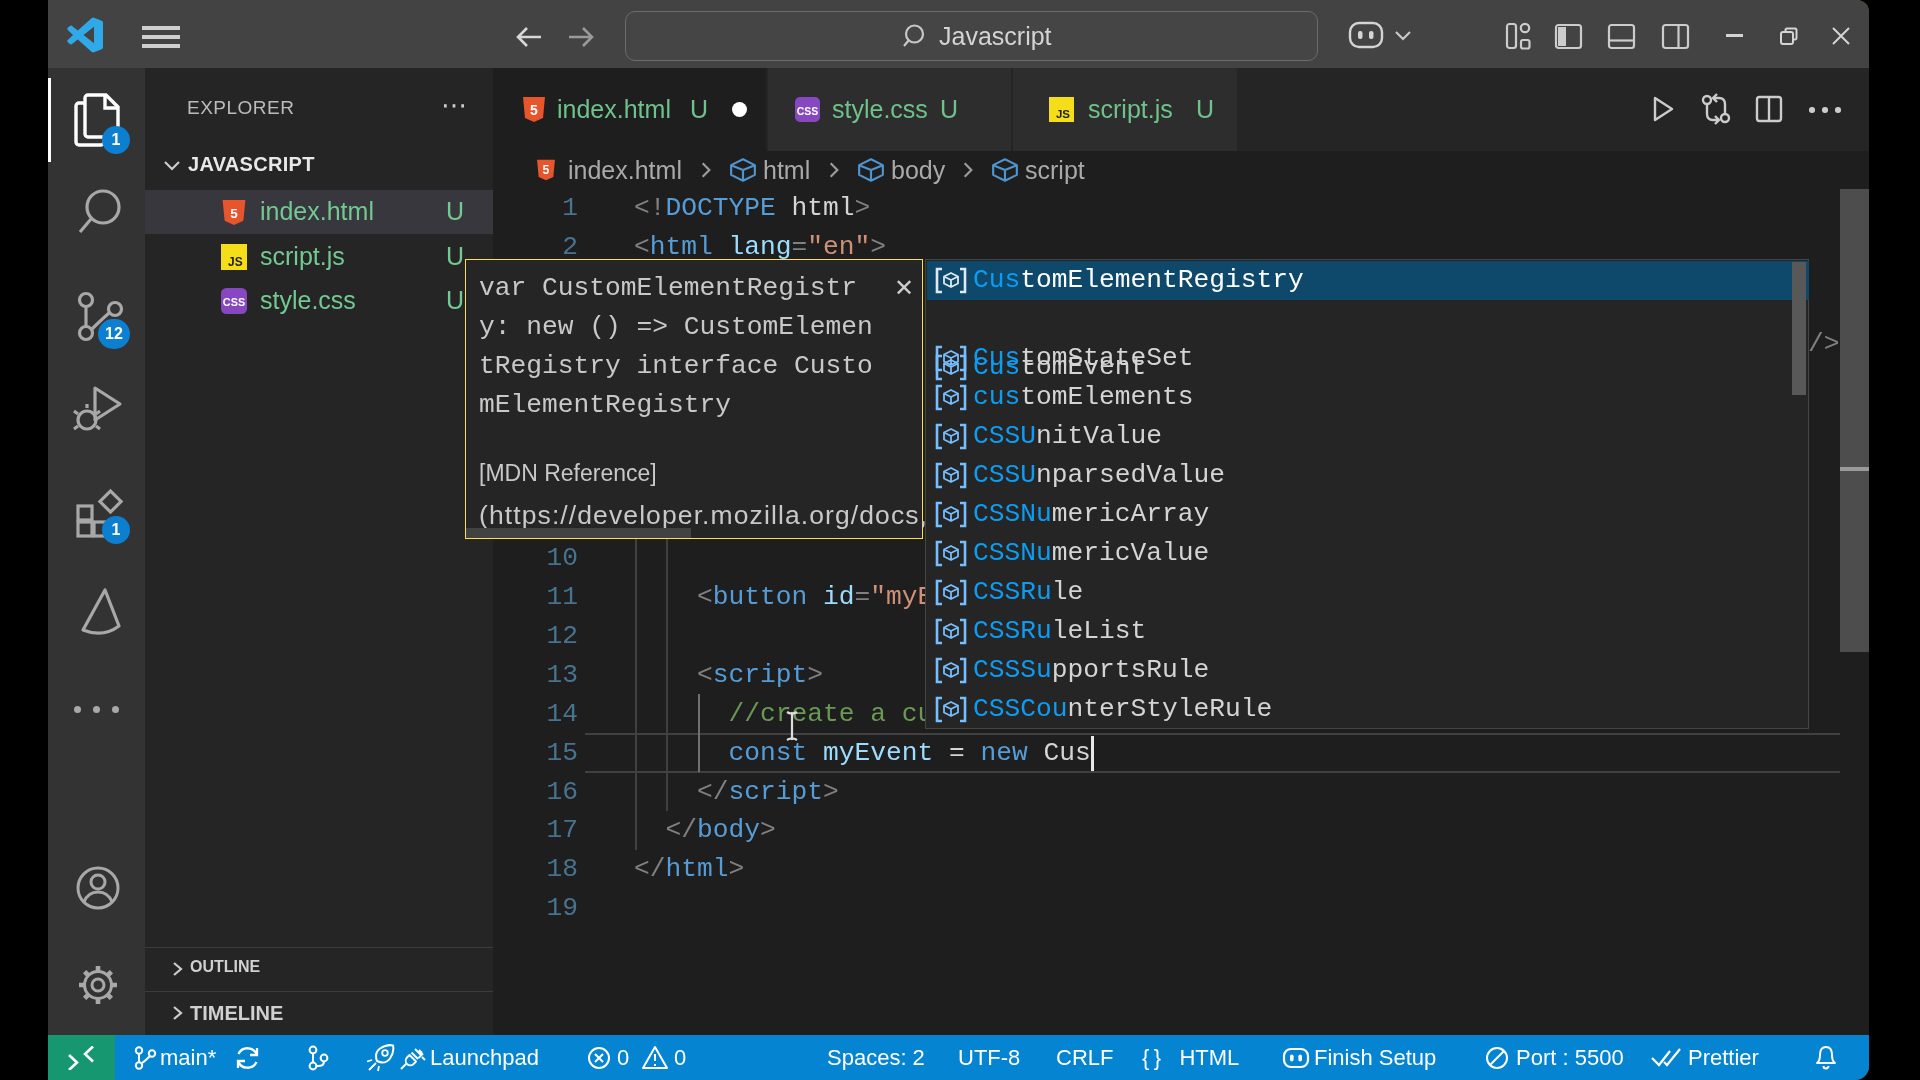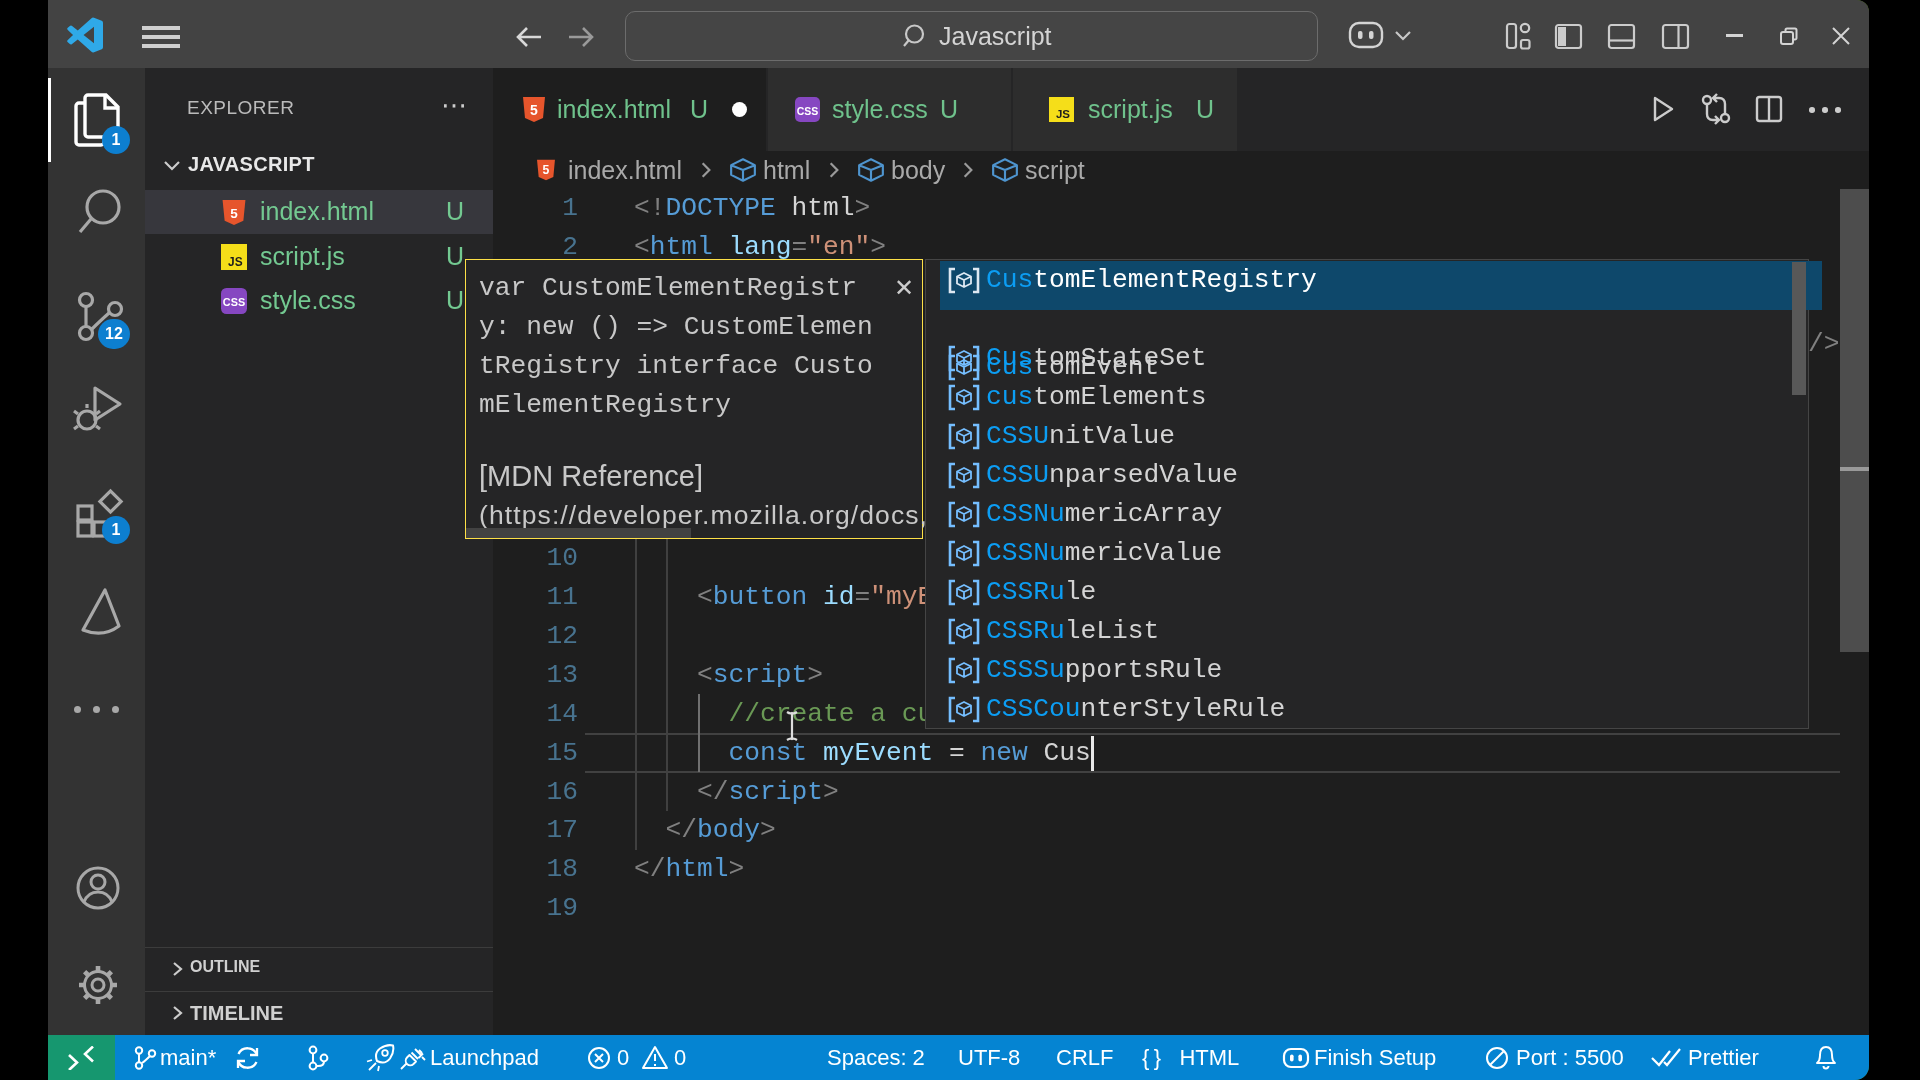--- a/index.html
+++ b/index.html
@@ -12,21 +12,21 @@
   .tag { color:#569CD6; }
   .attr { color:#9CDCFE; }
   .str { color:#CE9178; }
   .com { color:#6A9955; }
   .kw { color:#569CD6; }
   .vr { color:#9CDCFE; }
   .pl { color:#D4D4D4; }
   .lnum { position:absolute; width:45px; text-align:right; color:#48738F;
           font-family:"Liberation Mono",monospace; font-size:26.25px; line-height:38.9px; }
   .guide { position:absolute; width:1.5px; background:#404040; }
-  .srow { position:absolute; left:14px; width:882px; height:49px; }
+  .srow { position:absolute; left:1px; width:882px; height:39px; }
   .srow .ic { position:absolute; left:7px; top:6px; }
   .srow .lbl { position:absolute; left:46px; top:0; height:39px; line-height:39px;
                font-family:"Liberation Mono",monospace; font-size:26.25px; color:#D4D4D4; white-space:pre; }
   .hl { color:#0C9DF3; }
   .sbitem { height:45px; line-height:45px; color:#73C991; font-size:25px; }
   .sbar { color:#ffffff; font-size:22px; height:45px; line-height:45px; position:absolute; }
 </style>
 </head>
 <body>
 <div id="scr">
@@ -285,21 +285,21 @@
       </svg>
       <div class="abs" style="left:1347px; top:-3px; width:29px; height:466px; background:#4d4d4d;"></div>
       <div class="abs" style="left:1347px; top:278px; width:29px; height:4px; background:#999999;"></div>
     </div>
 
     <div class="abs" style="left:417px; top:259px; width:458px; height:280px; background:#252526; border:1px solid #fde047;">
       <div class="mono abs" style="left:13px; top:9px; color:#c8c8c8;">var CustomElementRegistr</div>
       <div class="mono abs" style="left:13px; top:48px; color:#c8c8c8;">y: new () =&gt; CustomElemen</div>
       <div class="mono abs" style="left:13px; top:87px; color:#c8c8c8;">tRegistry interface Custo</div>
       <div class="mono abs" style="left:13px; top:126px; color:#c8c8c8;">mElementRegistry</div>
-      <div class="abs" style="left:13px; top:200px; color:#c8c8c8; font-size:29px;">[MDN Reference]</div>
+      <div class="abs" style="left:13px; top:200px; color:#c8c8c8; font-size:23px;">[MDN Reference]</div>
       <div class="abs" style="left:13px; top:240px; color:#c8c8c8; font-size:26.5px; letter-spacing:1.1px; white-space:nowrap;">(https://developer.mozilla.org/docs,</div>
       <div class="abs" style="left:428px; top:14px; color:#cccccc; font-size:24px;">✕</div>
       <div class="abs" style="left:0px; top:268px; width:225px; height:10px; background:#424242;"></div>
     </div>
 
     <div class="abs" style="left:877px; top:259px; width:884px; height:470px; background:#252526; border:1px solid #454545;" id="suggest">
       <div class="srow" style="top:1px;background:#0E486B;">
       <svg class="ic" width="34" height="27" viewBox="0 0 34 27">
         <path d="M8 2 H3 V25 H8 M26 2 H31 V25 H26" stroke="#dde8f2" stroke-width="2.6" fill="none"></path>
         <path d="M17 6 L24 9.5 L24 16.5 L17 20 L10 16.5 L10 9.5 Z M10 9.5 L17 13 L24 9.5 M17 13 V20" stroke="#dde8f2" stroke-width="1.8" fill="none" stroke-linejoin="round"></path>

